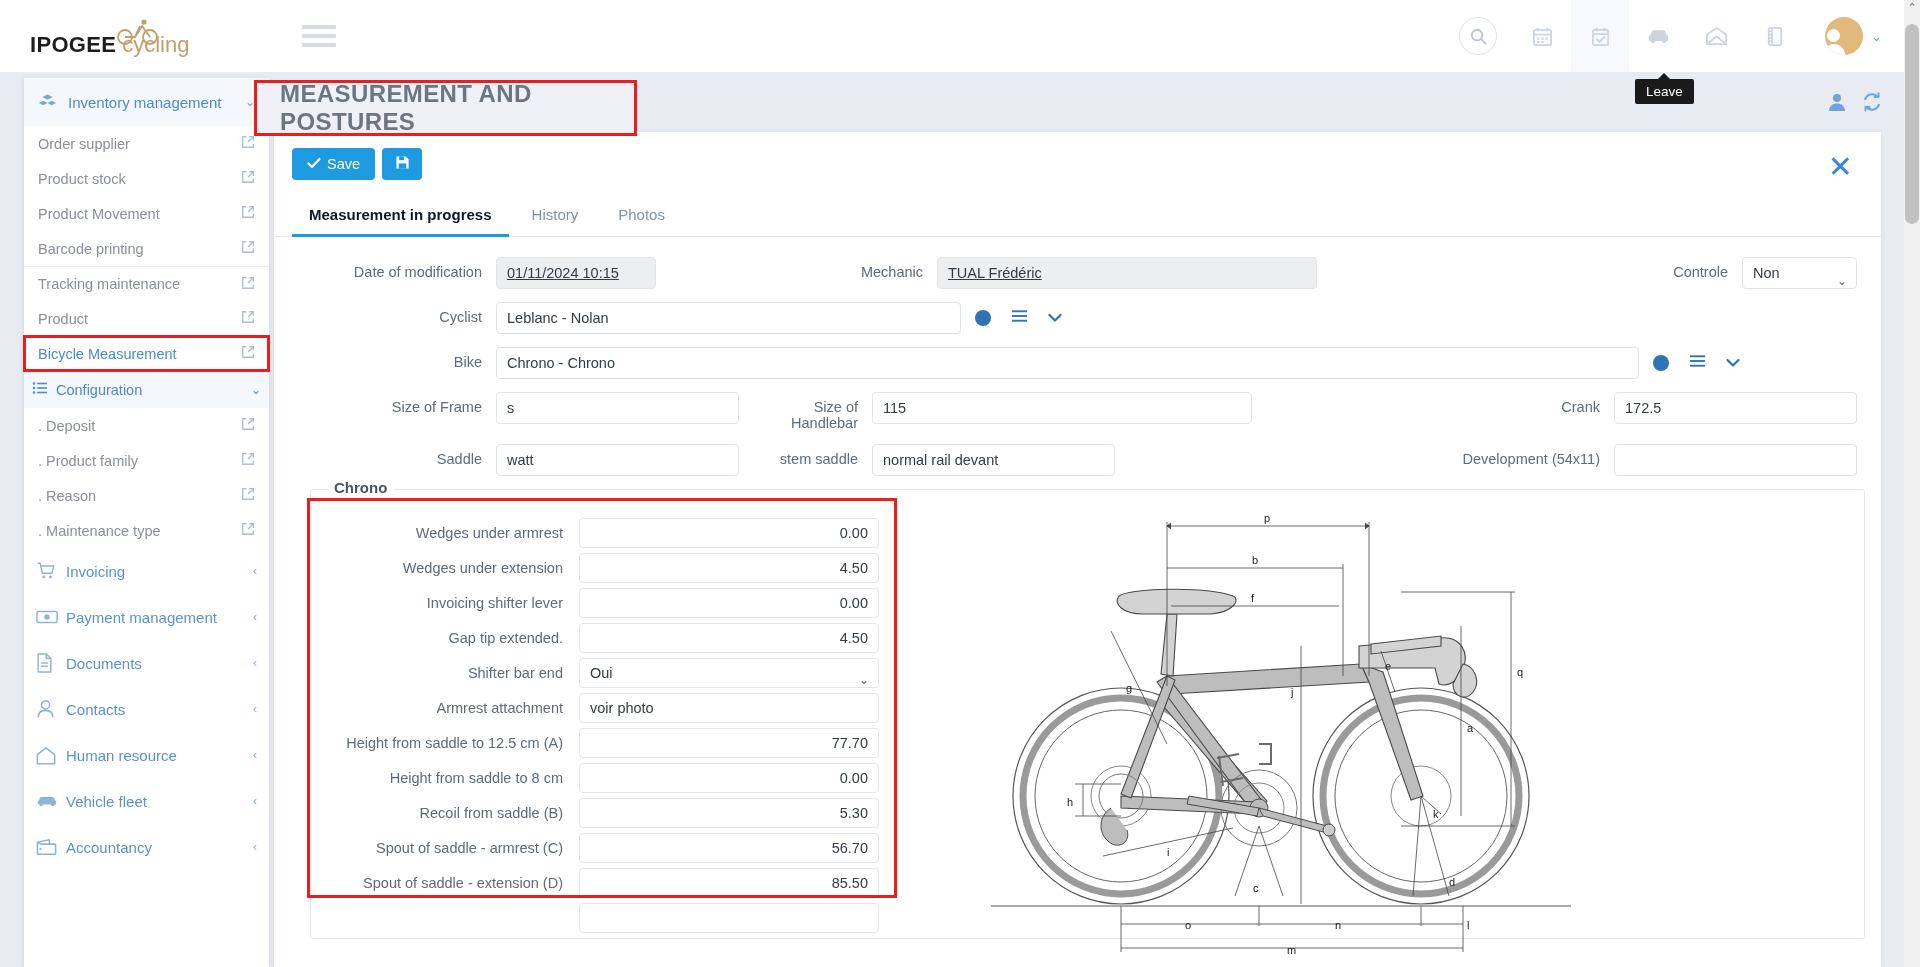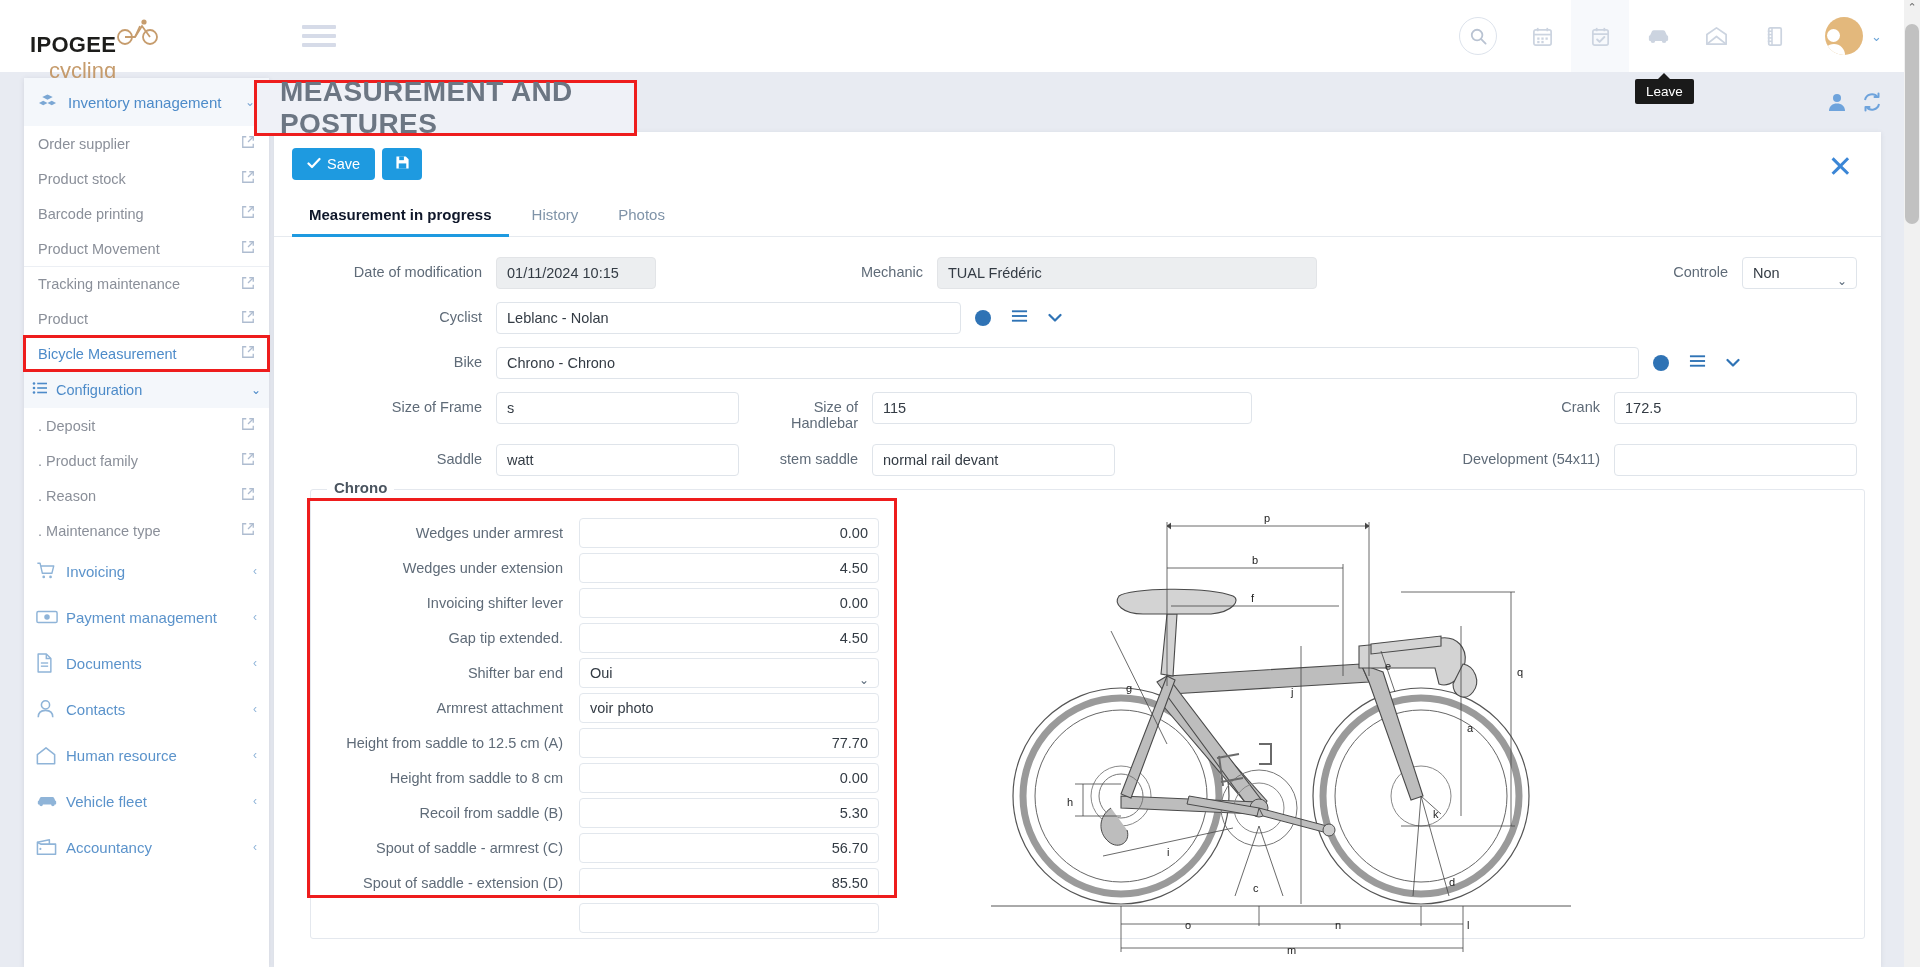--- a/index.html
+++ b/index.html
@@ -14,21 +14,21 @@
     position:relative;
   }
 
   
   #topbar {
     position:absolute; left:0; top:0; width:1920px; height:72px;
     background:#ffffff;
     display:flex; align-items:center;
   }
   #logo-wrap { margin-left:30px; display:flex; flex-direction:column; align-items:flex-start; }
-  #logo-row { display:flex; align-items:flex-end;flex-direction:column; }
+  #logo-row { display:flex; align-items:flex-end; }
   .logo-ipogee { font-weight:bold; font-size:22px; color:#1d1d1b; letter-spacing:0.3px; }
   .logo-cycling { font-size:22px; color:#c69c6d; margin-left:6px; }
   #bike-glyph { position:absolute; left:86px; top:5px; }
   #hamburger { margin-left:72px; width:34px; cursor:pointer; }
   #hamburger span { display:block; height:4px; background:#d6dbe8; border-radius:1px; margin:5px 0; }
   #topbar-right { margin-left:auto; display:flex; align-items:center; gap:0px; padding-right:38px; }
   .tb-icon { width:58px; height:72px; display:flex; align-items:center; justify-content:center; color:#ccd4e0; cursor:pointer; }
   .tb-icon.active { background:#f7f9fc; }
   #search-circle {
     width:38px; height:38px; border:1.6px solid #dde3ec; border-radius:50%;
@@ -82,21 +82,21 @@
   .side-major .sm-ico { width:30px; display:flex; align-items:center; color:#8fb4d8; }
   .side-major .sm-label { flex:1; }
   .side-major .sm-caret { color:#8fb4d8; font-size:12px; }
 
   
   #title-banner {
     position:absolute; left:254px; top:80px; width:383px; height:56px;
     border:3px solid #ee1d1d; background:#eff1f7;
     display:flex; align-items:center; padding-left:23px; z-index:6;
   }
-  #page-title { font-size:28px; font-weight:bold; color:#6c7683; letter-spacing:0.4px; }
+  #page-title { font-size:24px; font-weight:bold; color:#6c7683; letter-spacing:0.4px; }
 
   
   #leave-tooltip {
     position:absolute; left:1635px; top:79px; z-index:30;
     background:#1a1a1a; color:#fff; font-size:13.5px;
     padding:5px 11px; border-radius:2px;
   }
   #leave-tooltip::before {
     content:""; position:absolute; top:-6px; left:22px;
     border-left:7px solid transparent; border-right:7px solid transparent;
@@ -142,21 +142,21 @@
   .row { display:flex; align-items:flex-start; margin-bottom:13px; }
   .fld { display:flex; align-items:flex-start; }
   .lbl {
     font-size:14.5px; color:#5f6b78; text-align:right; padding-top:7px;
   }
   .inp {
     border:1px solid #dfe4ea; border-radius:4px; height:32px;
     font-size:14.5px; color:#333b44; padding:0 10px; line-height:30px;
     background:#fff; font-family:"Liberation Sans",sans-serif;
   }
-  .inp.ro { background:#eceef0; border-color:#e2e4e7; }
+  .inp.ro { background:#eceef0; border-color:#e2e4e7;text-decoration:underline; }
   .sel {
     border:1px solid #dfe4ea; border-radius:4px; height:32px;
     font-size:14.5px; color:#333b44; padding:0 26px 0 10px; line-height:30px;
     background:#fff; position:relative;
   }
   .sel .caret { position:absolute; right:9px; top:8px; font-size:12px; color:#5b6b7c; }
   .act-icons { display:flex; align-items:center; gap:20px; padding-top:7px; margin-left:14px; }
   .act-icons span { cursor:pointer; color:#2f73b5; }
   .x-badge {
     width:16px; height:16px; border-radius:50%; background:#2f73b5; color:#fff;
@@ -317,29 +317,29 @@
   </div>
   <div class="side-item">
     <span class="si-label">Product stock</span>
     <span class="si-ext"><svg width="14" height="14" viewBox="0 0 16 16">
           <path d="M6 2 H2 V14 H14 V10" fill="none" stroke="currentColor" stroke-width="1.5"></path>
           <path d="M9.5 2 H14 V6.5" fill="none" stroke="currentColor" stroke-width="1.5"></path>
           <line x1="8" y1="8" x2="14" y2="2" stroke="currentColor" stroke-width="1.5"></line>
         </svg></span>
   </div>
   <div class="side-item">
+    <span class="si-label">Product Movement</span>
+    <span class="si-ext"><svg width="14" height="14" viewBox="0 0 16 16">
+          <path d="M6 2 H2 V14 H14 V10" fill="none" stroke="currentColor" stroke-width="1.5"></path>
+          <path d="M9.5 2 H14 V6.5" fill="none" stroke="currentColor" stroke-width="1.5"></path>
+          <line x1="8" y1="8" x2="14" y2="2" stroke="currentColor" stroke-width="1.5"></line>
+        </svg></span>
+  </div>
+  <div class="side-item">
     <span class="si-label">Barcode printing</span>
-    <span class="si-ext"><svg width="14" height="14" viewBox="0 0 16 16">
-          <path d="M6 2 H2 V14 H14 V10" fill="none" stroke="currentColor" stroke-width="1.5"></path>
-          <path d="M9.5 2 H14 V6.5" fill="none" stroke="currentColor" stroke-width="1.5"></path>
-          <line x1="8" y1="8" x2="14" y2="2" stroke="currentColor" stroke-width="1.5"></line>
-        </svg></span>
-  </div>
-  <div class="side-item">
-    <span class="si-label">Product Movement</span>
     <span class="si-ext"><svg width="14" height="14" viewBox="0 0 16 16">
           <path d="M6 2 H2 V14 H14 V10" fill="none" stroke="currentColor" stroke-width="1.5"></path>
           <path d="M9.5 2 H14 V6.5" fill="none" stroke="currentColor" stroke-width="1.5"></path>
           <line x1="8" y1="8" x2="14" y2="2" stroke="currentColor" stroke-width="1.5"></line>
         </svg></span>
   </div>
   <div class="side-item sep">
     <span class="si-label">Tracking maintenance</span>
     <span class="si-ext"><svg width="14" height="14" viewBox="0 0 16 16">
           <path d="M6 2 H2 V14 H14 V10" fill="none" stroke="currentColor" stroke-width="1.5"></path>

